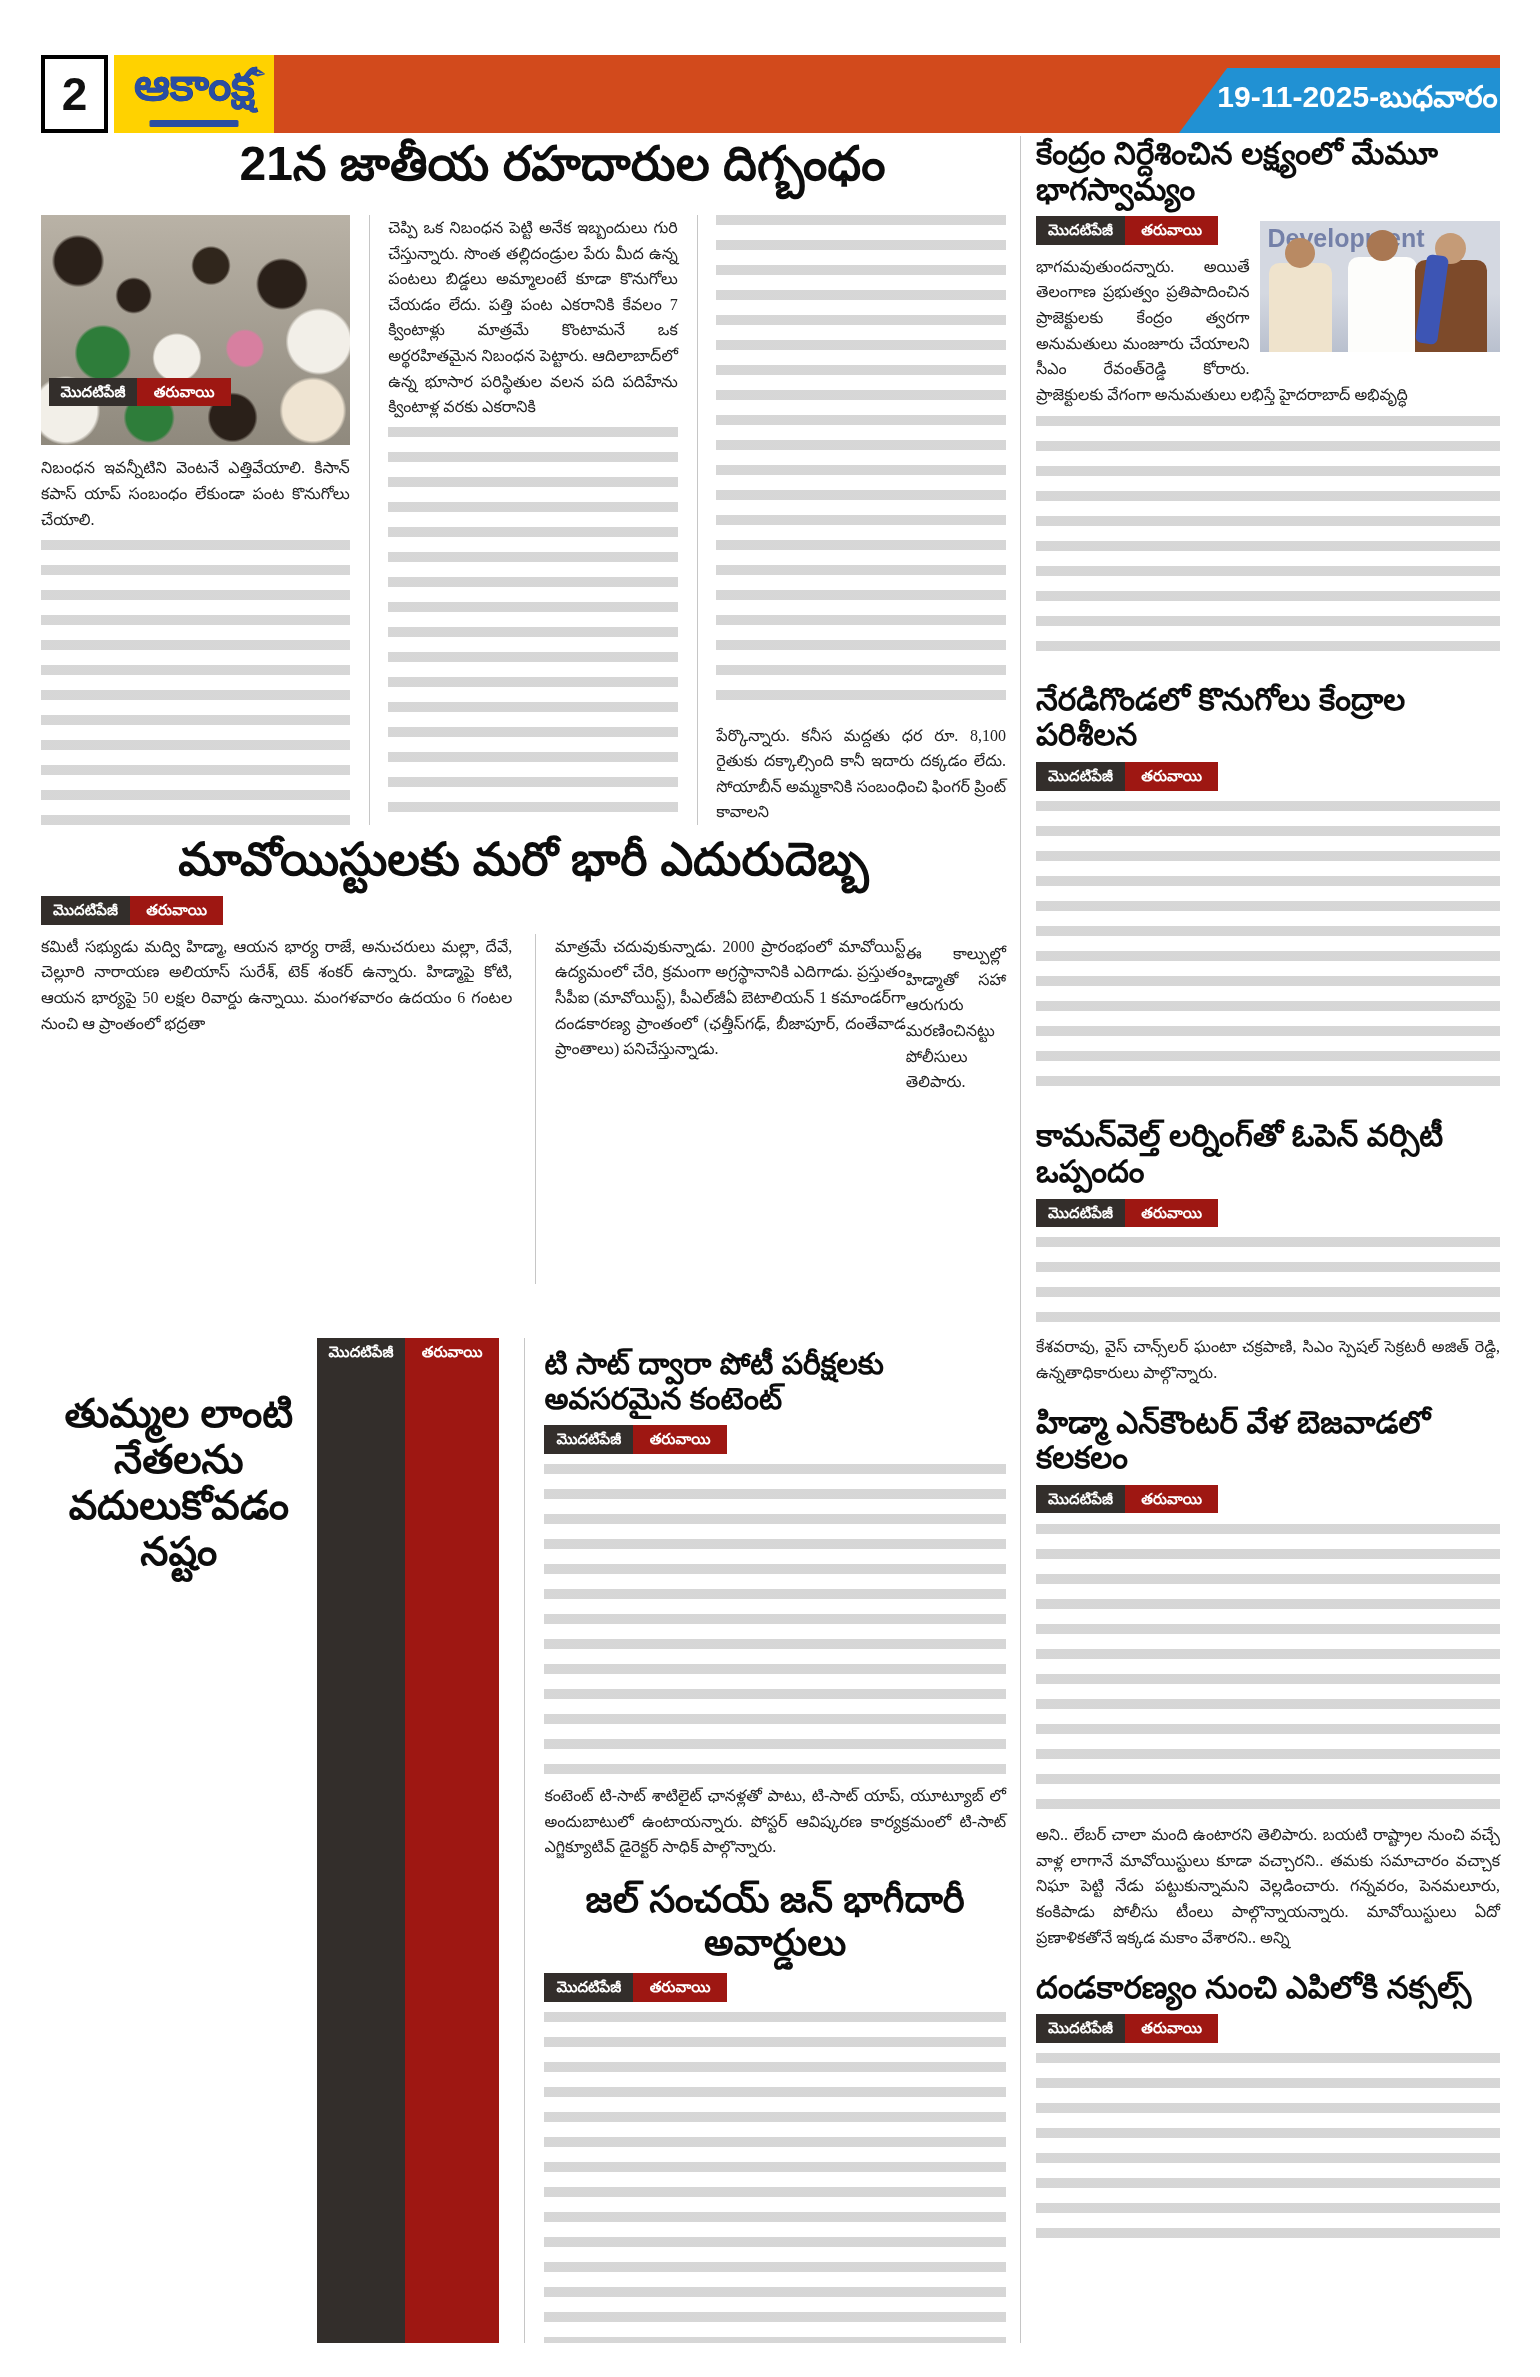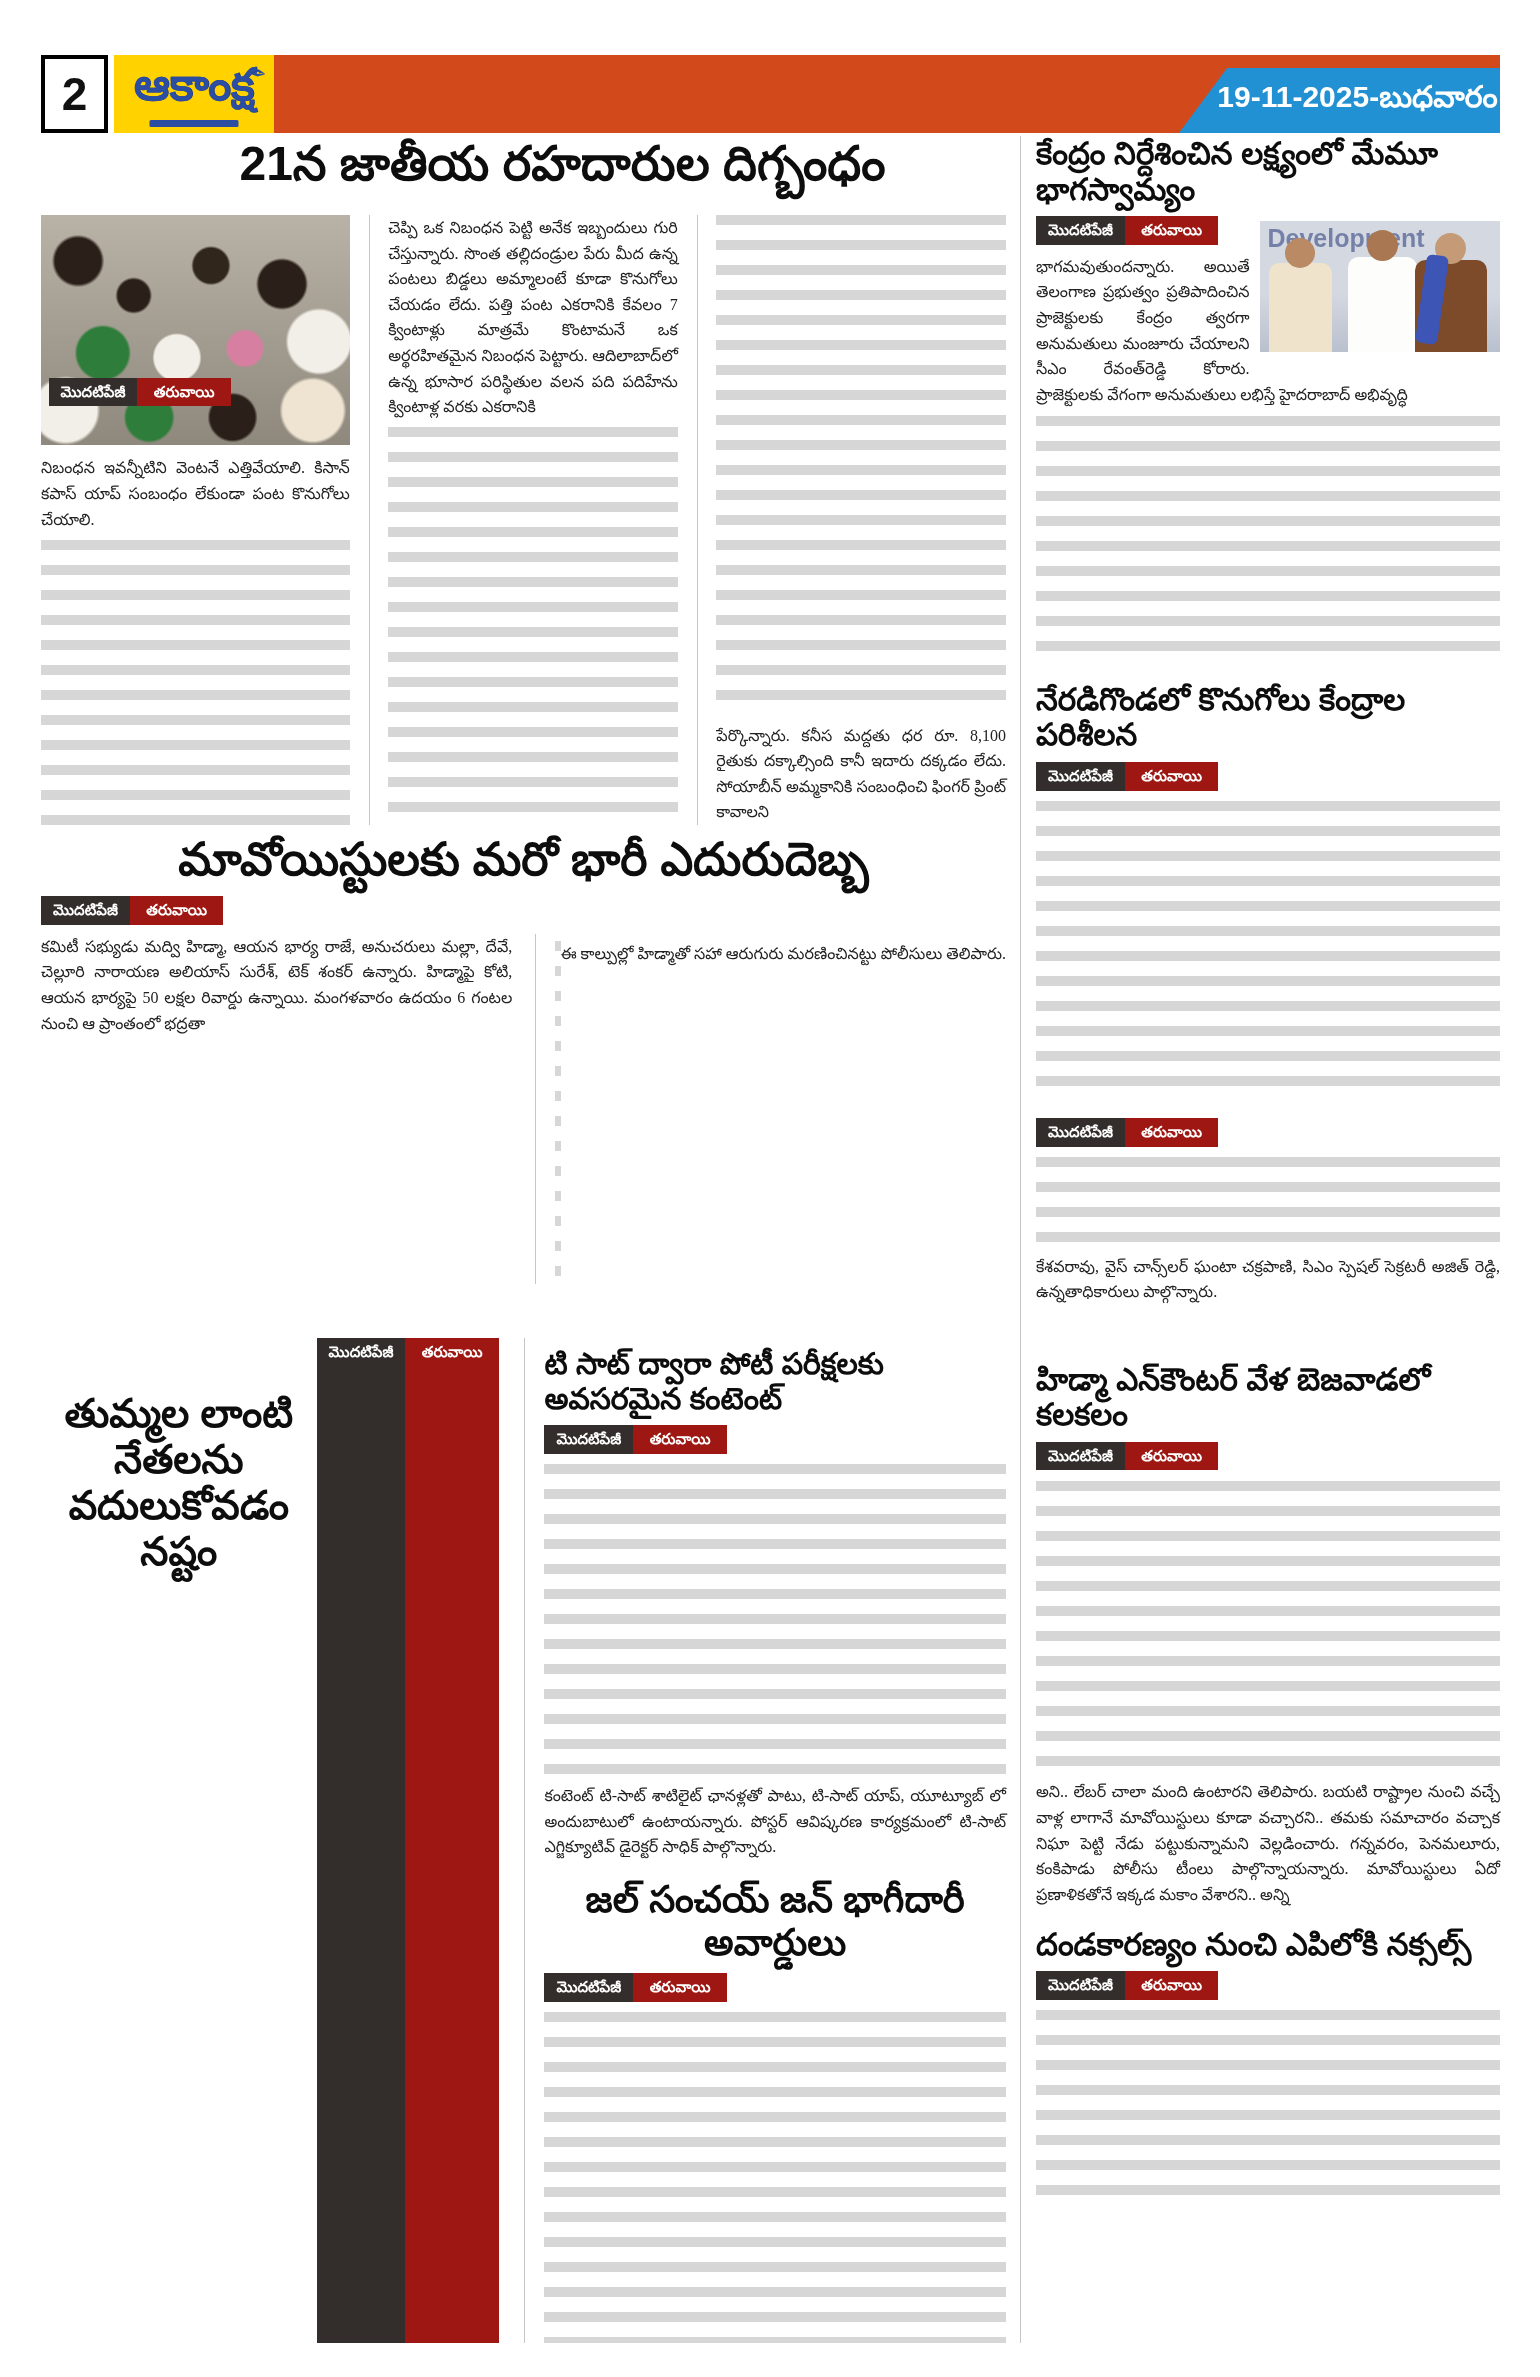--- a/index.html
+++ b/index.html
@@ -131,20 +131,21 @@
   <div class="badge">
     <span class="b-l">మొదటిపేజీ</span>
     <span class="b-r">తరువాయి</span>
   </div>
   <div class="a2-body">
     <div class="col">
       <p class="bodytext">కమిటీ సభ్యుడు మద్వి హిడ్మా, ఆయన భార్య రాజే, అనుచరులు మల్లా, దేవే, చెల్లూరి నారాయణ అలియాస్ సురేశ్, టెక్ శంకర్ ఉన్నారు. హిడ్మాపై కోటి, ఆయన భార్యపై 50 లక్షల రివార్డు ఉన్నాయి. మంగళవారం ఉదయం 6 గంటల నుంచి ఆ ప్రాంతంలో భద్రతా</p>
       <div class="fill" style="flex:1; margin-top:7.5px;"></div>
     </div>
     <div class="col">
+      <p class="bodytext">మాత్రమే చదువుకున్నాడు. 2000 ప్రారంభంలో మావోయిస్ట్ ఉద్యమంలో చేరి, క్రమంగా అగ్రస్థానానికి ఎదిగాడు. ప్రస్తుతం సీపీఐ (మావోయిస్ట్), పీఎల్‌జీఏ బెటాలియన్ 1 కమాండర్‌గా దండకారణ్య ప్రాంతంలో (ఛత్తీస్‌గఢ్, బీజాపూర్, దంతేవాడ ప్రాంతాలు) పనిచేస్తున్నాడు.</p>
       <div class="fill" style="flex:1; margin-top:7.5px;"></div>
       <p class="bodytext" style="margin-top:7.5px;">ఈ కాల్పుల్లో హిడ్మాతో సహా ఆరుగురు మరణించినట్టు పోలీసులు తెలిపారు.</p>
     </div>
   </div>
 </section>
 
 <section class="bottomgrid">
 
   <article style="display:flex; flex-direction:row;">
     <h2 class="headline h-thummala">
@@ -202,20 +203,21 @@
   <article style="min-height:388px;">
     <h2 class="headline">నేరడిగొండలో కొనుగోలు కేంద్రాల పరిశీలన</h2>
     <div class="badge">
       <span class="b-l">మొదటిపేజీ</span>
       <span class="b-r">తరువాయి</span>
     </div>
     <div class="fill" style="height:298px; margin-top:10.4px;"></div>
   </article>
 
   <article style="min-height:224px;">
+    <h2 class="headline">కామన్‌వెల్త్ లర్నింగ్‌తో ఓపెన్ వర్సిటీ ఒప్పందం</h2>
     <div class="badge">
       <span class="b-l">మొదటిపేజీ</span>
       <span class="b-r">తరువాయి</span>
     </div>
     <div class="fill" style="height:89px; margin-top:10.4px;"></div>
     <p class="bodytext" style="margin-top:7.5px;">కేశవరావు, వైస్ చాన్స్‌లర్ ఘంటా చక్రపాణి, సిఎం స్పెషల్ సెక్రటరీ అజిత్ రెడ్డి, ఉన్నతాధికారులు పాల్గొన్నారు.</p>
   </article>
 
   <article style="min-height:537px;">
     <h2 class="headline">హిడ్మా ఎన్‌కౌంటర్ వేళ బెజవాడలో కలకలం</h2>

